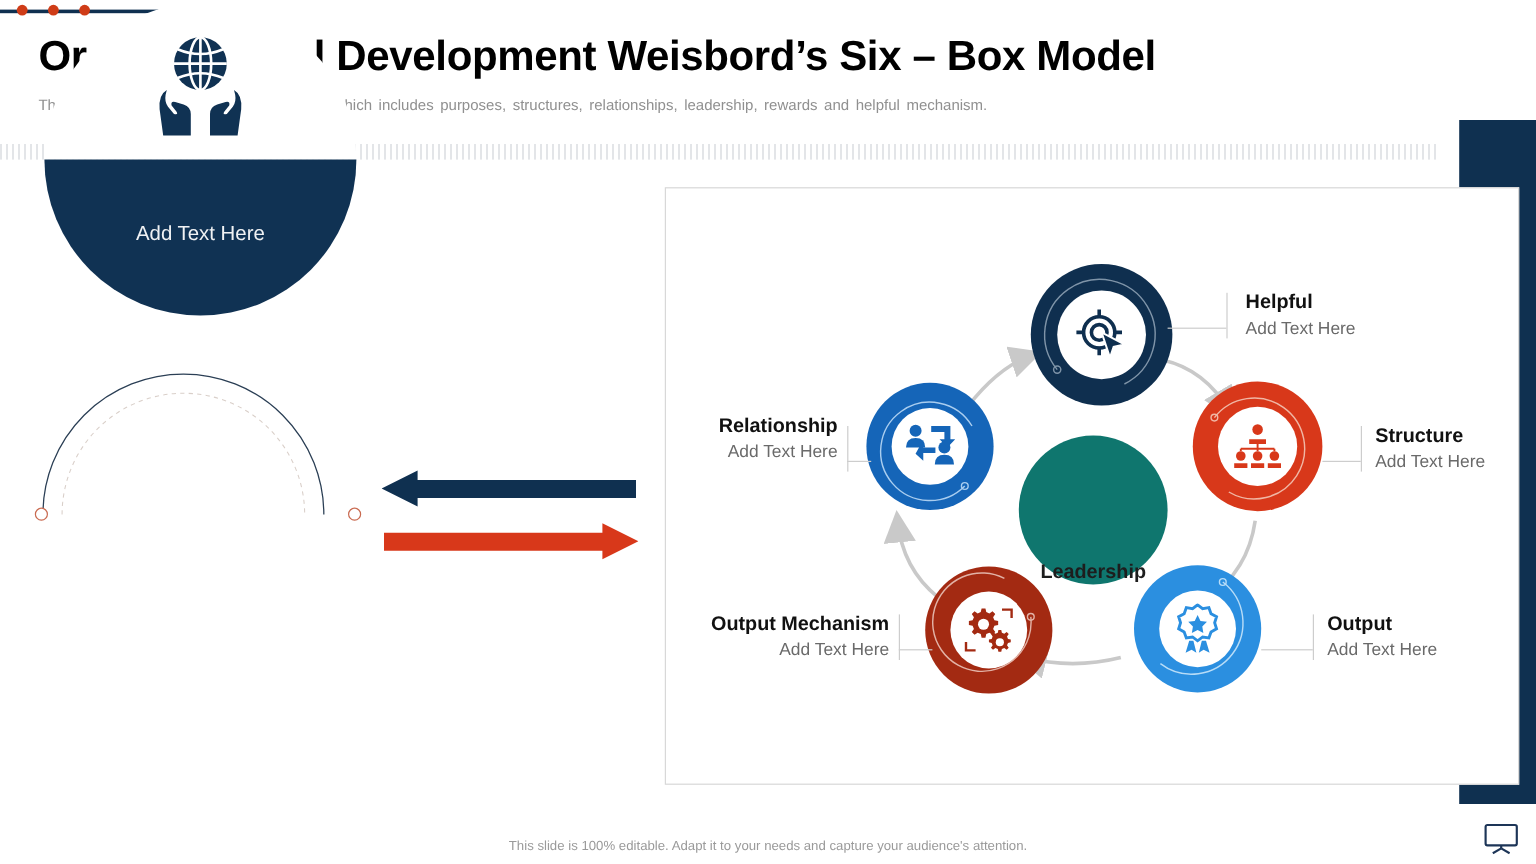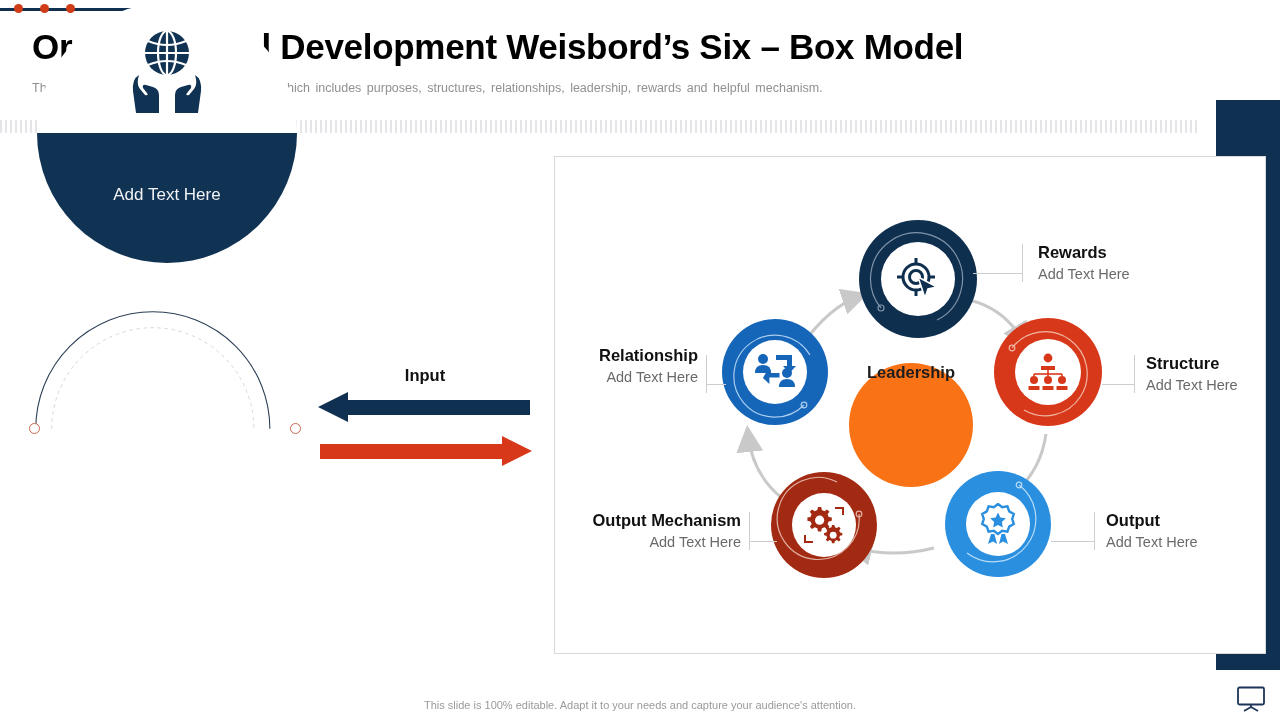--- a/index.html
+++ b/index.html
@@ -106,22 +106,22 @@
     position: absolute; left: 0; top: 0; border-radius: 50%;
     display: flex; align-items: center; justify-content: center;
   }
   .ring-inner {
     position: absolute; border-radius: 50%; background: #ffffff;
     display: flex; align-items: center; justify-content: center;
   }
 
   .leader-circle {
     position: absolute; left: 295px; top: 207px; width: 124px; height: 124px;
-    border-radius: 50%; background: #f97316;
-    display: flex; align-items: flex-start; justify-content: center;
+    border-radius: 50%; background: #0f766e;
+    display: flex; align-items: flex-end; justify-content: center;
   }
   .leader-text { font-size: 16.5px; font-weight: bold; color: #1d1d1d; }
 
   .label-block { position: absolute; }
   .label-title { font-size: 16.5px; font-weight: bold; color: #111; white-space: nowrap; }
   .label-sub   { font-size: 14.5px; color: #6a6a6a; white-space: nowrap; margin-top: 4px; }
   .label-block.right { text-align: left; }
   .label-block.left  { text-align: right; }
 
   .leader-line {
@@ -176,21 +176,20 @@
                  Q 13 55 14 59 L 18 64 Q 20 67 16 66 L 11 60 Q 8 56 9 50 Z"></path>
         <path d="M 66 46 Q 73 50 72 62 L 69 84 L 46 84 L 46 66 Q 46 60 52 58 L 59 56
                  Q 63 55 62 59 L 58 64 Q 56 67 60 66 L 65 60 Q 68 56 67 50 Z"></path>
       </g>
     </svg>
     <div class="env-sub">Add Text Here</div>
   </div>
   <div class="env-dot left"></div>
   <div class="env-dot right"></div>
 
-  <div class="io-label input">Input</div>
   <svg class="arrow-input" width="212" height="34" viewBox="0 0 212 34">
     <path d="M 0 17 L 30 2 L 30 10 L 212 10 L 212 25 L 30 25 L 30 32 Z" fill="#0f3050"></path>
   </svg>
   <svg class="arrow-output" width="212" height="34" viewBox="0 0 212 34">
     <path d="M 212 17 L 182 2 L 182 10 L 0 10 L 0 25 L 182 25 L 182 32 Z" fill="#d8381a"></path>
   </svg>
 
   <div class="graph">
 
     <svg width="712" height="498" viewBox="0 0 712 498" style="position:absolute;left:0;top:0">
@@ -226,21 +225,21 @@
           </g>
           <path d="M 22 20 L 41 30 L 32 32 L 29 41 Z" fill="#0f2f4f" stroke="#ffffff" stroke-width="1.6"></path>
         </svg>
       </div>
       <svg width="118" height="118" viewBox="0 0 118 118" style="position:absolute;left:0;top:0">
         <path d="M 22 88 A 46 46 0 1 1 78 100" fill="none" stroke="#7f94a8" stroke-width="1.2"></path>
         <circle cx="22" cy="88" r="3" fill="none" stroke="#7f94a8" stroke-width="1.2"></circle>
       </svg>
     </div>
     <div class="label-block right" style="left:484px;top:87px">
-      <div class="label-title">Rewards</div>
+      <div class="label-title">Helpful</div>
       <div class="label-sub">Add Text Here</div>
     </div>
     <div class="leader-line" style="left:419px;top:117px;width:49px;height:1px"></div>
     <div class="leader-line" style="left:468px;top:88px;width:1px;height:38px"></div>
 
     <div class="node" style="left:440px;top:162px;width:108px;height:108px">
       <div class="ring" style="width:108px;height:108px;background:#d8381a"></div>
       <div class="ring-inner" style="left:21px;top:21px;width:66px;height:66px">
         <svg width="40" height="38" viewBox="0 0 40 38">
           <g fill="#d8381a">

